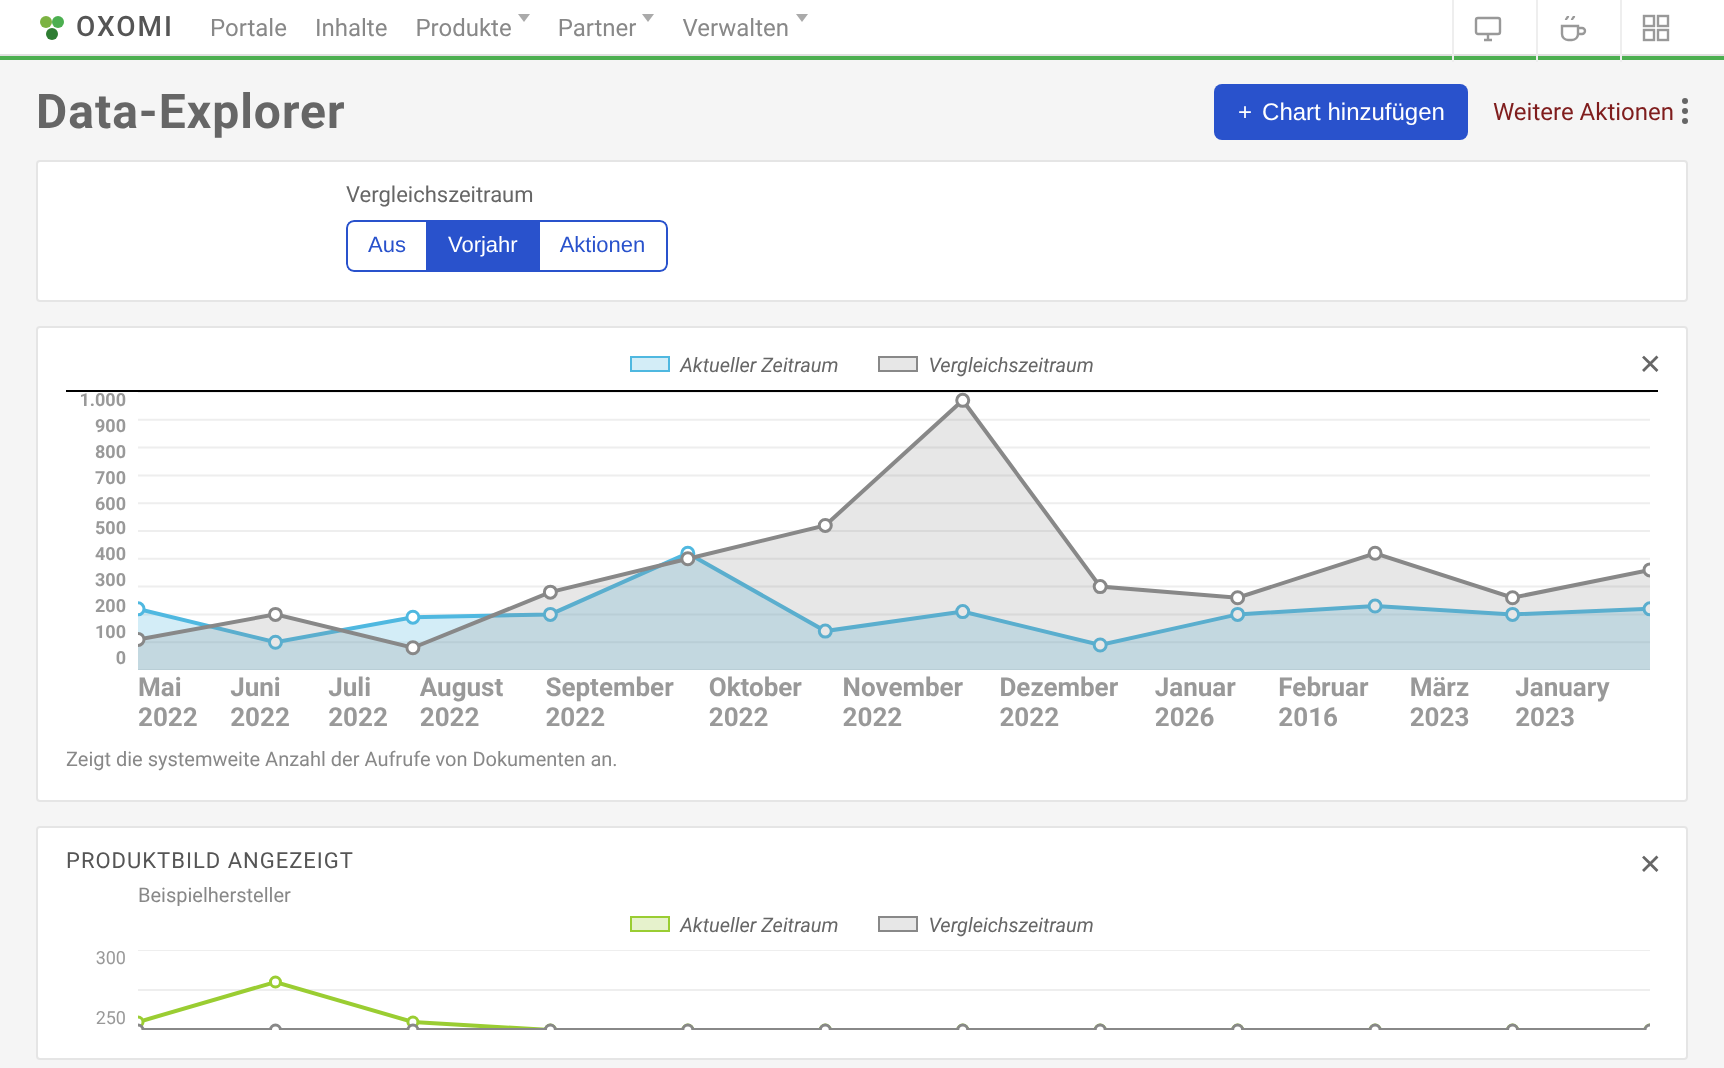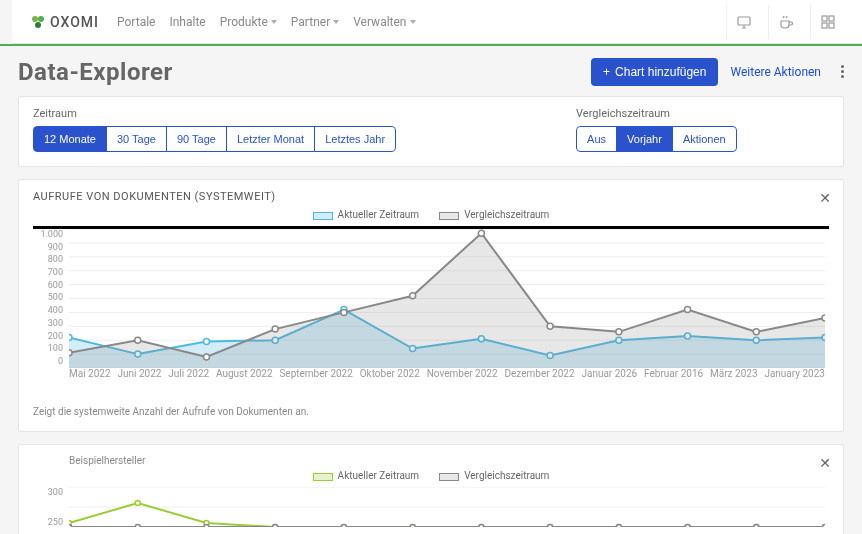--- a/index.html
+++ b/index.html
@@ -8,25 +8,24 @@
       font-size: 13px;
       color: #333;
       background: #f5f5f5;
       width: 862px;
       height: 534px;
       overflow: hidden;
     }
     .topbar {
       background: #fff;
       border-bottom: 1px solid #e0e0e0;
-      height: 44px;
+      height: 28px;
       display: flex;
       align-items: center;
       padding: 0 18px;
-      margin-left: 12px;
     }
     .topbar-green {
       height: 2px;
       background: #4caf50;
     }
     .logo {
       display: flex;
       align-items: center;
       gap: 4px;
       font-weight: 500;
@@ -37,21 +36,21 @@
     }
     .logo-mark svg { display:block; }
     .nav {
       display: flex;
       gap: 14px;
       color: #888;
       font-size: 12px;
     }
     .nav-item {
       display: flex;
-      align-items: center;
+      align-items: flex-start;
       gap: 3px;
       cursor: pointer;
     }
     .caret {
       width: 0; height: 0;
       border-left: 3px solid transparent;
       border-right: 3px solid transparent;
       border-top: 4px solid #aaa;
     }
     .topbar-right {
@@ -95,25 +94,25 @@
       border: none;
       border-radius: 4px;
       padding: 7px 12px;
       font-size: 12px;
       cursor: pointer;
       display: flex;
       align-items: center;
       gap: 5px;
     }
     .more-actions {
-      color: #1d4ed8;
+      color: #7f1d1d;
       font-size: 12px;
       display: flex;
       align-items: flex-start;
-      gap: 20px;
+      gap: 4px;
       cursor: pointer;
     }
     .dots {
       display: flex;
       flex-direction: column;
       gap: 2px;
     }
     .dots span {
       width: 3px; height: 3px;
       background: #666;
@@ -180,34 +179,36 @@
     .legend {
       display: flex;
       justify-content: center;
       gap: 20px;
       font-size: 10px;
       color: #666;
       margin: 4px 0 6px;
     }
     .legend-item {
       display: flex;
-      align-items: flex-end;
+      align-items: flex-start;
       gap: 5px;
+      font-style: italic;
     }
     .legend-swatch {
       width: 20px; height: 8px;
       border: 1px solid;
     }
     .swatch-current { border-color: #4fb8e0; background: rgba(79,184,224,0.25); }
     .swatch-compare { border-color: #888; background: rgba(136,136,136,0.2); }
     .swatch-current2 { border-color: #9acd32; background: rgba(154,205,50,0.25); }
     .chart-area {
       position: relative;
       height: 160px;
-      border-top: 3px solid #000000;
+      border-top: 1px solid #000000;
+      font-weight: bold;
     }
     .chart-desc {
       font-size: 10px;
       color: #888;
       margin-top: 20px;
     }
     .y-axis {
       position: absolute;
       left: 0; top: 0; bottom: 20px;
       width: 34px;
@@ -223,21 +224,21 @@
       position: absolute;
       left: 36px; right: 4px; top: 0; bottom: 20px;
       background: linear-gradient(to bottom, transparent 0, transparent 100%);
     }
     .x-axis {
       position: absolute;
       left: 36px; right: 4px; bottom: 0;
       height: 18px;
       display: flex;
       justify-content: space-between;
-      font-size: 10px;
+      font-size: 13px;
       color: #999;
     }
     .y-axis2 {
       position: absolute;
       left: 0; top: 0; bottom: 0;
       width: 34px;
       display: flex;
       flex-direction: column;
       justify-content: space-between;
       font-size: 9px;
@@ -327,43 +328,32 @@
         <span class="dots">
             <span></span>
             <span></span>
             <span></span>
           </span>
       </div>
     </div>
   </div>
 
   <div class="panel filters">
-    <div>
-      <div class="filter-group-label">Zeitraum</div>
-      <div class="btn-group" id="zeitraum-btns">
-          <button class="active">12 Monate</button>
-          <button>30 Tage</button>
-          <button>90 Tage</button>
-          <button>Letzter Monat</button>
-          <button>Letztes Jahr</button>
-        </div>
-    </div>
     <div style="margin-left:140px">
       <div class="filter-group-label">Vergleichszeitraum</div>
       <div class="btn-group" id="vergleich-btns">
           <button>Aus</button>
           <button class="active">Vorjahr</button>
           <button>Aktionen</button>
         </div>
     </div>
   </div>
 
   <div class="panel chart-panel">
     <span class="close-x">✕</span>
-    <div class="chart-title">AUFRUFE VON DOKUMENTEN (SYSTEMWEIT)</div>
     <div class="legend">
       <div class="legend-item">
         <span class="legend-swatch swatch-current"></span>
         <span>Aktueller Zeitraum</span>
       </div>
       <div class="legend-item">
         <span class="legend-swatch swatch-compare"></span>
         <span>Vergleichszeitraum</span>
       </div>
     </div>
@@ -435,20 +425,21 @@
           <div>Februar 2016</div>
           <div>März 2023</div>
           <div>January 2023</div>
         </div>
     </div>
     <div class="chart-desc">Zeigt die systemweite Anzahl der Aufrufe von Dokumenten an.</div>
   </div>
 
   <div class="panel chart-panel">
     <span class="close-x">✕</span>
+    <div class="chart-title">PRODUKTBILD ANGEZEIGT</div>
     <div class="chart-sub">Beispielhersteller</div>
     <div class="legend">
       <div class="legend-item">
         <span class="legend-swatch swatch-current2"></span>
         <span>Aktueller Zeitraum</span>
       </div>
       <div class="legend-item">
         <span class="legend-swatch swatch-compare"></span>
         <span>Vergleichszeitraum</span>
       </div>

